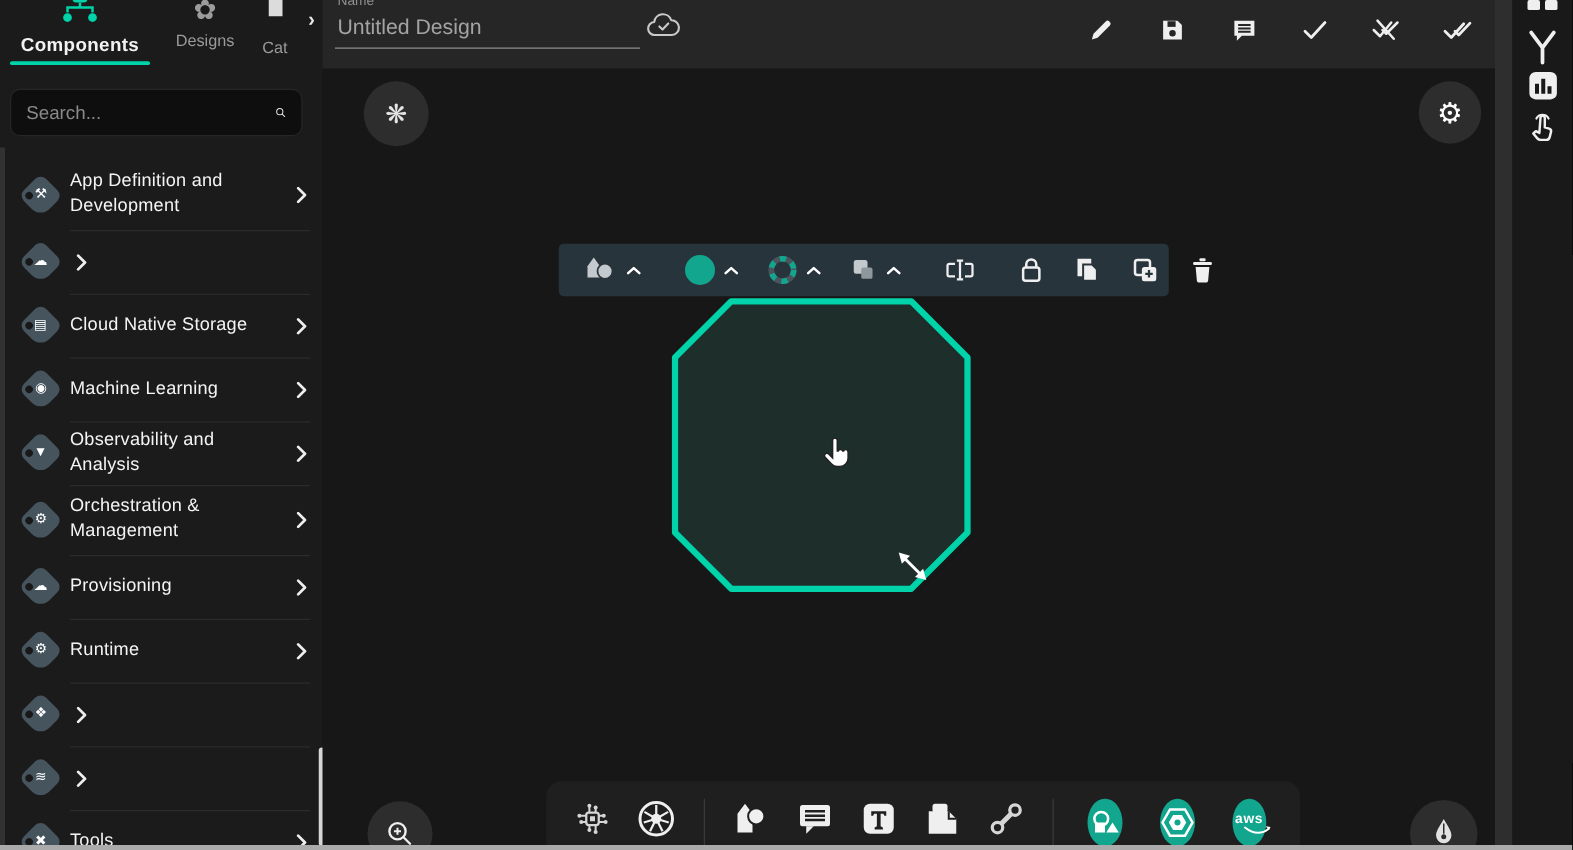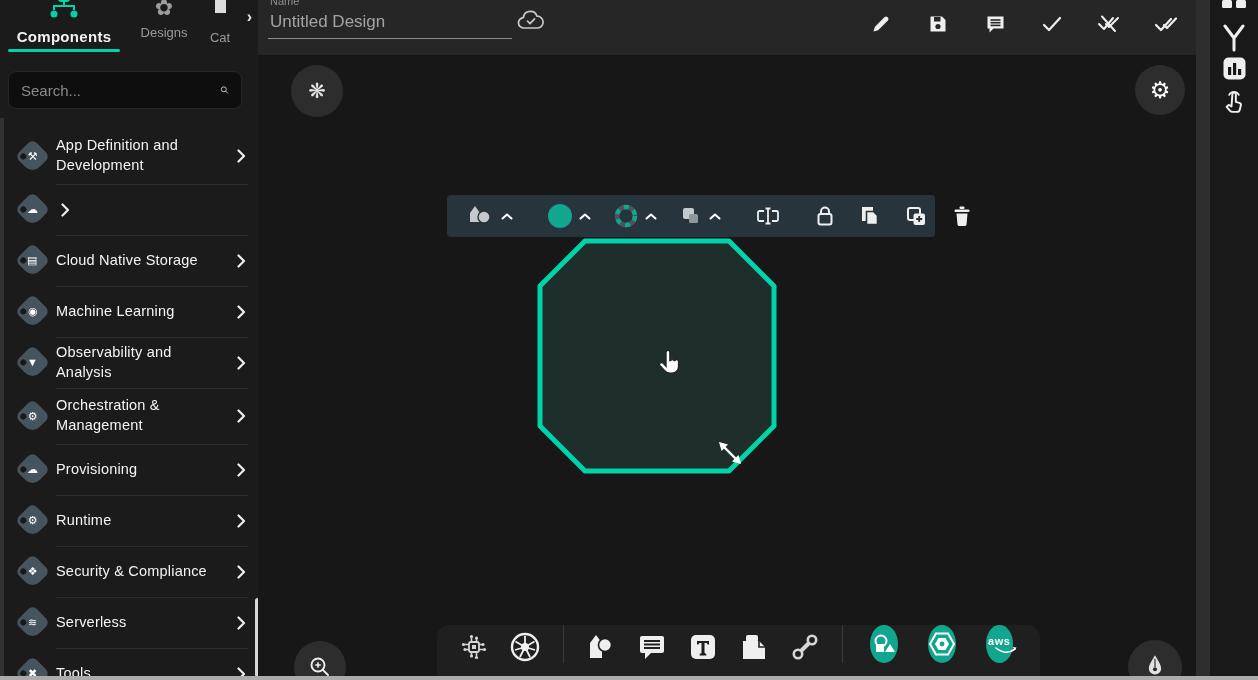--- a/index.html
+++ b/index.html
@@ -59,21 +59,21 @@
   .st-sep { width:1px; height:42px; background:#3c4a53; margin:0 10px; }
   .st-item { display:flex; align-items:center; justify-content:center; padding:0 7px; cursor:pointer; }
   .chev-up { margin-left:6px; display:flex; }
 
   
   .octagon-svg { position:absolute; left:279px; top:183px; cursor:pointer; }
   .cursor-hand { position:absolute; left:398px; top:295px; pointer-events:none; }
   .cursor-resize { position:absolute; left:458px; top:384px; pointer-events:none; }
 
   
-  .bottom-toolbar { position:absolute; left:179px; top:570px; width:603px; height:52px; background:#1f1f1f; border-radius:12px 12px 0 0; display:flex; align-items:flex-start; padding:0 18px; gap:12px; }
+  .bottom-toolbar { position:absolute; left:179px; top:570px; width:603px; height:52px; background:#1f1f1f; border-radius:12px 12px 0 0; display:flex; align-items:flex-end; padding:0 18px; gap:12px; }
   .bt-item { display:flex; align-items:center; justify-content:center; width:54px; height:44px; cursor:pointer; }
   .bt-sep { width:1px; height:38px; background:#3a3a3a; margin:0 6px; }
   .provider-circle { width:38px; height:38px; border-radius:50%; background:#12A68E; display:flex; align-items:center; justify-content:center; margin:0 9px; cursor:pointer; position:relative; }
   .aws-label { color:#fff; font-size:11px; font-weight:bold; letter-spacing:.5px; line-height:1; margin-top:-5px; }
   .aws-smile { position:absolute; left:9px; top:21px; }
 
   
   .canvas-right-strip { position:absolute; left:1196px; top:0; width:14px; height:677px; background:#2e2e2e; }
   .right-dock { position:absolute; left:1210px; top:0; width:48px; height:680px; background:#191919; }
   .dock-item { position:absolute; left:0; width:48px; display:flex; justify-content:center; cursor:pointer; }
@@ -228,34 +228,32 @@
               <polyline points="1.5,1.5 7,7 1.5,12.5" fill="none" stroke="#eee" stroke-width="2.2" stroke-linecap="round" stroke-linejoin="round"></polyline>
             </svg>
           </span>
       </div>
       <div class="cat-row">
         <span class="tag-wrap">
             <span class="tag">
               <span class="glyph">❖</span>
             </span>
           </span>
-        <span class="cat-label">Security &amp; Compliance</span>
         <span class="cat-chevron">
             <svg width="9" height="14" viewBox="0 0 9 14">
               <polyline points="1.5,1.5 7,7 1.5,12.5" fill="none" stroke="#eee" stroke-width="2.2" stroke-linecap="round" stroke-linejoin="round"></polyline>
             </svg>
           </span>
       </div>
       <div class="cat-row">
         <span class="tag-wrap">
             <span class="tag">
               <span class="glyph">≋</span>
             </span>
           </span>
-        <span class="cat-label">Serverless</span>
         <span class="cat-chevron">
             <svg width="9" height="14" viewBox="0 0 9 14">
               <polyline points="1.5,1.5 7,7 1.5,12.5" fill="none" stroke="#eee" stroke-width="2.2" stroke-linecap="round" stroke-linejoin="round"></polyline>
             </svg>
           </span>
       </div>
       <div class="cat-row">
         <span class="tag-wrap">
             <span class="tag">
               <span class="glyph">✖</span>

